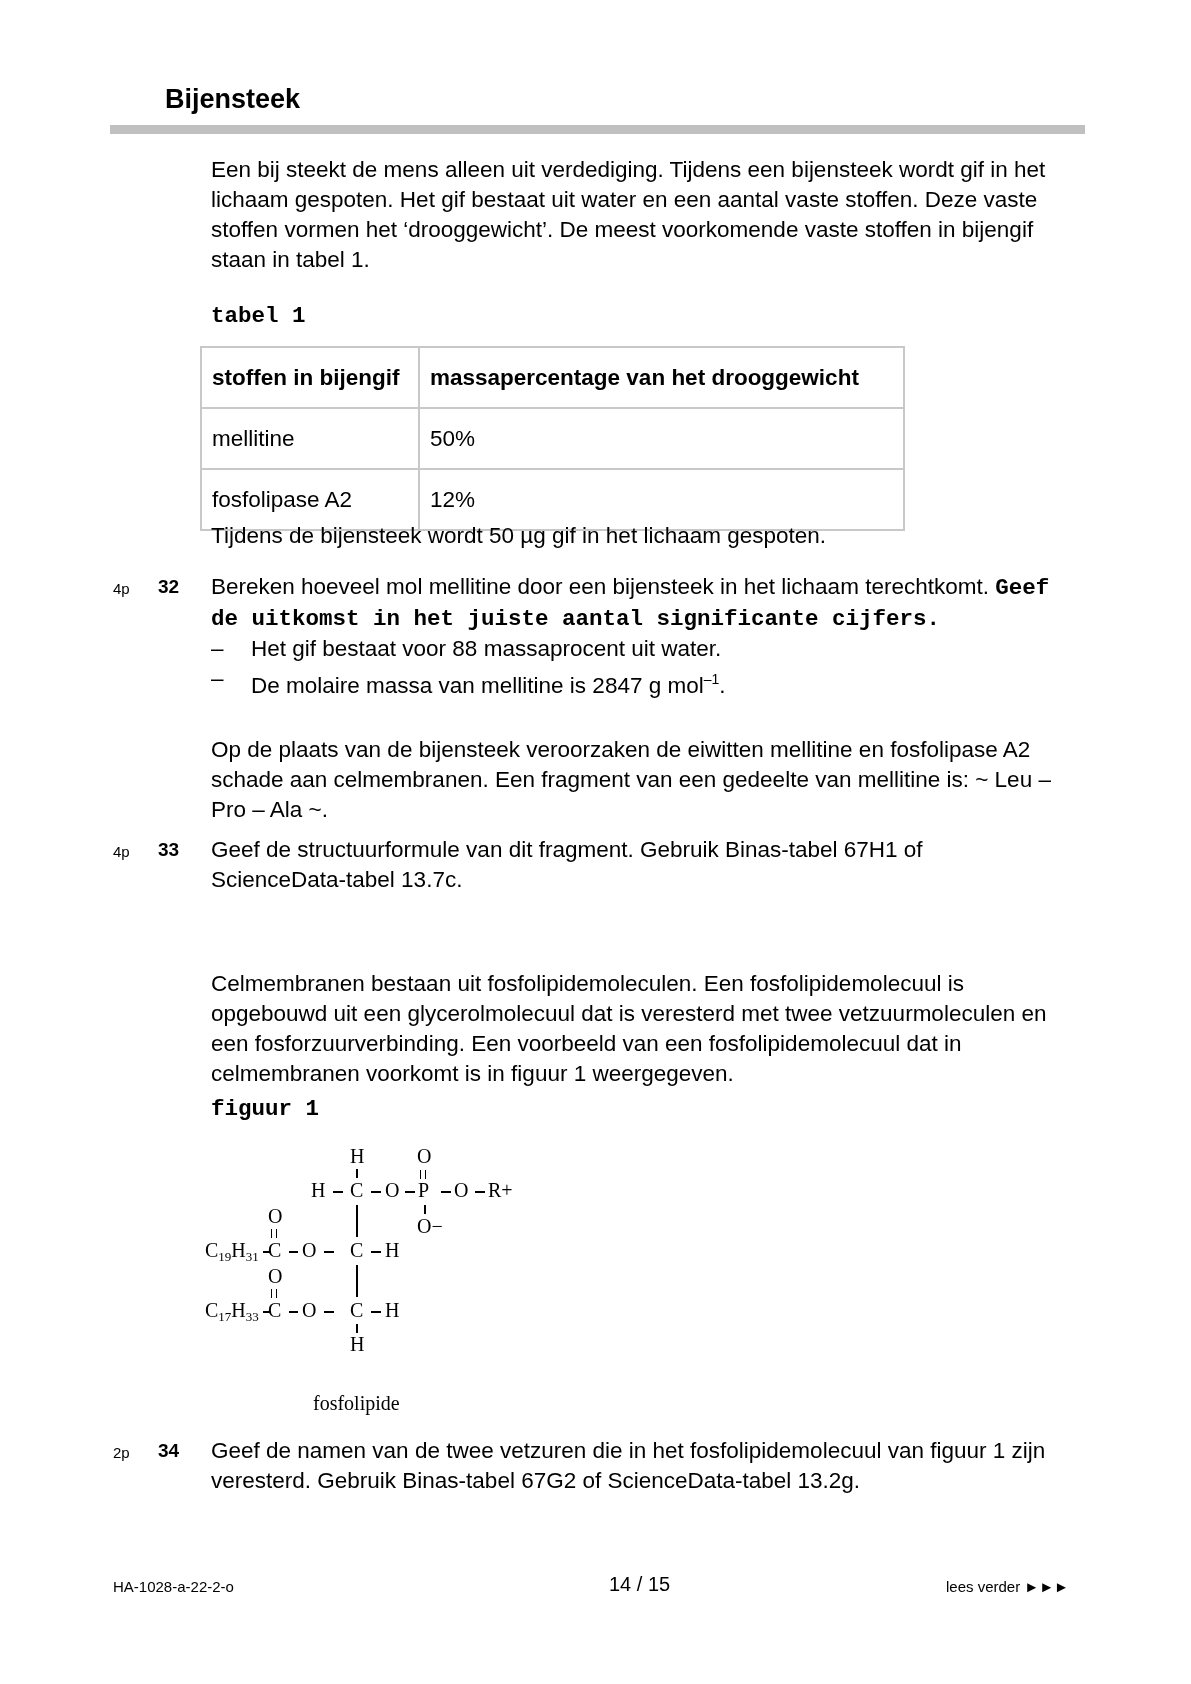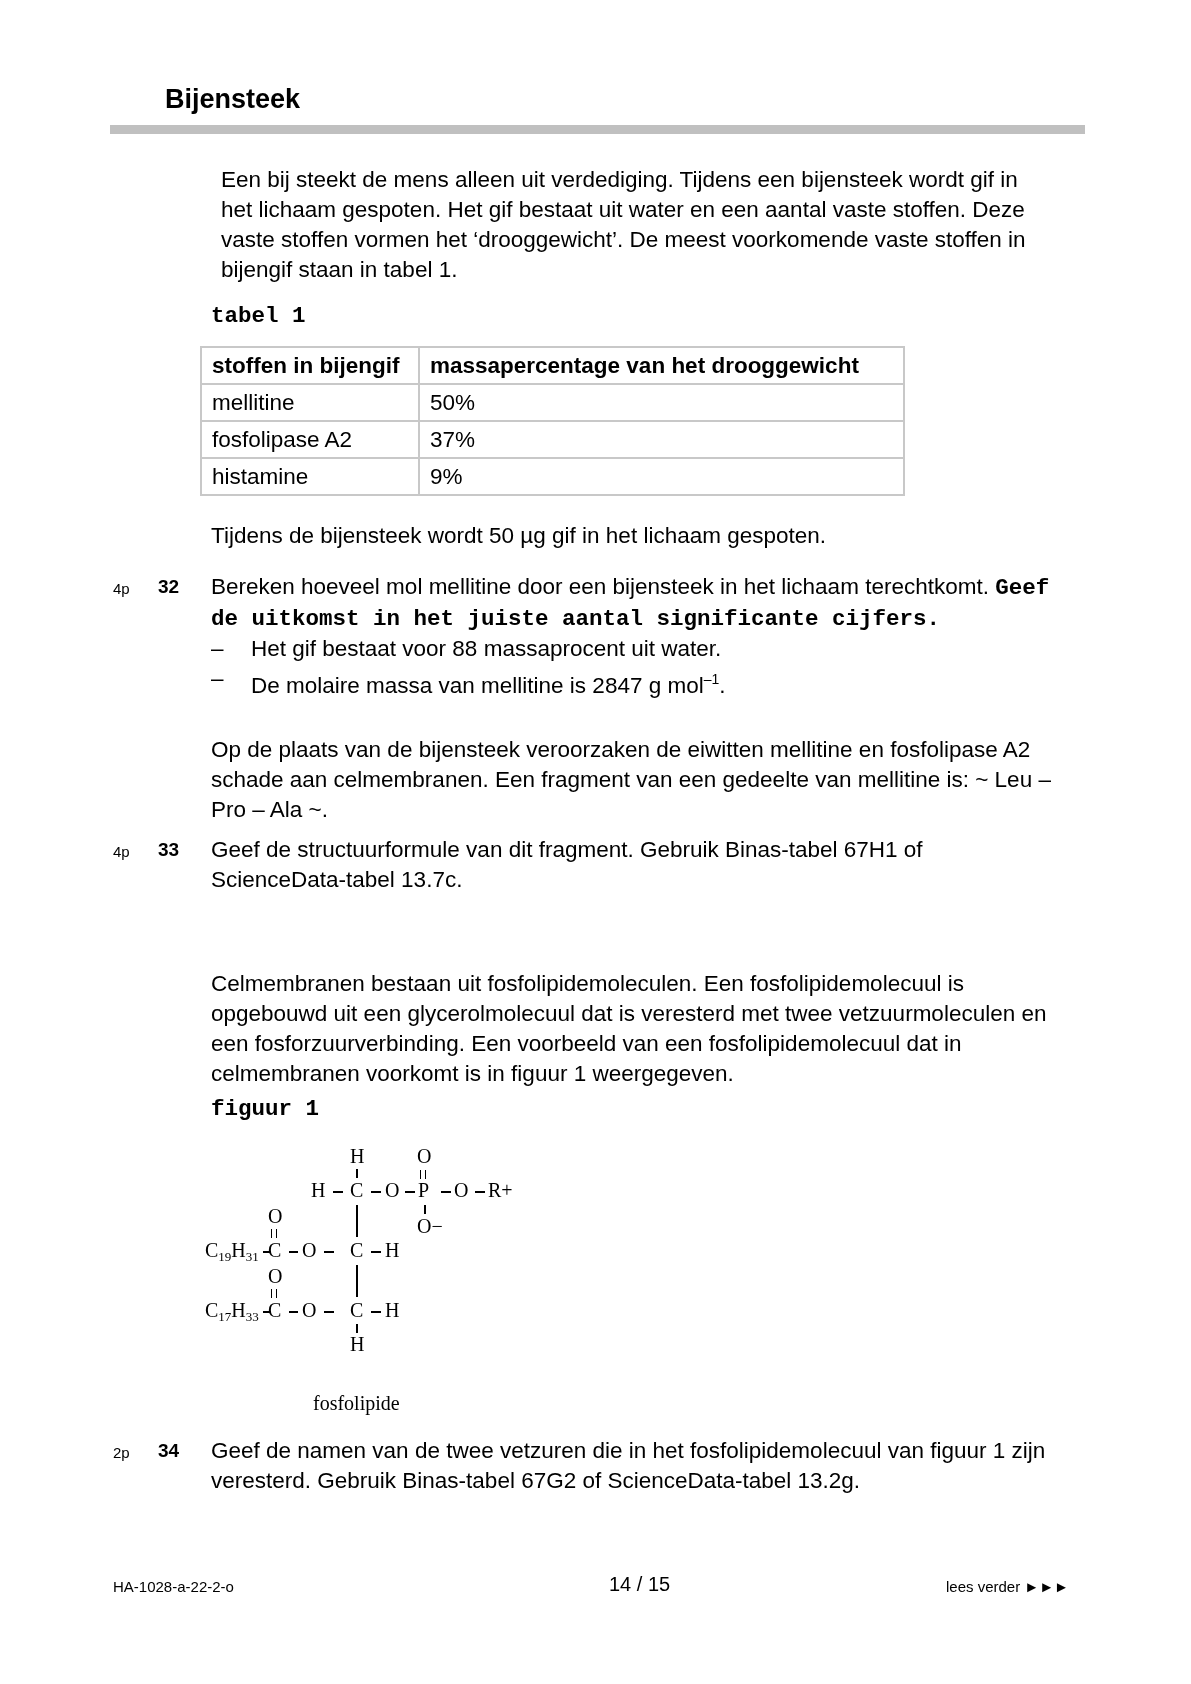--- a/index.html
+++ b/index.html
@@ -1,30 +1,30 @@
 <!DOCTYPE html>
 <html><head>
 <meta charset="utf-8">
 <style>
   html, body { margin:0; padding:0; background:#ffffff; }
   body { width:1191px; height:1684px; position:relative; overflow:hidden;
          font-family:"Liberation Sans", sans-serif; color:#000; }
   .section-title { position:absolute; left:165px; top:84px; font-size:27px; font-weight:bold; }
   .rule { position:absolute; left:110px; width:975px; top:125px; height:9px; background:#c0c0c0; }
   .body { position:absolute; left:211px; width:850px; font-size:22.5px; line-height:30px; }
-  .p { margin:10px; }
+  .p { margin:0; }
   .bold { font-weight:bold;font-family:Liberation Mono, monospace; }
   .qrow { position:absolute; left:0; width:1191px; font-size:22.5px; line-height:30px; }
   .qpts { position:absolute; left:113px; font-size:15px; top:2px; }
   .qnum { position:absolute; left:158px; font-weight:bold; font-size:19px; top:0; }
   .qtext { position:absolute; left:211px; width:850px; }
   .dash-item { position:relative; padding-left:40px; }
   .dash-item .dash { position:absolute; left:0; }
   table.t1 { position:absolute; left:200px; top:346px; border-collapse:collapse; font-size:22.5px; }
-  table.t1 td, table.t1 th { border:2px solid #c8c8c8; padding:0 10px; height:35px; text-align:left; font-weight:normal; }
+  table.t1 td, table.t1 th { border:2px solid #c8c8c8; padding:12px 10px; height:35px; text-align:left; font-weight:normal; }
   table.t1 th { font-weight:bold; }
   .fig { position:absolute; left:205px; top:1145px; width:340px; height:270px;
          font-family:"Liberation Serif", serif; font-size:20px; }
   .fig span { position:absolute; white-space:nowrap; }
   .fig sub { font-size:13px; vertical-align:-4px; }
   .fig .vl { position:absolute; width:1.5px; background:#000; }
   .fig .hl { position:absolute; height:1.5px; background:#000; }
   .fig .dbl { position:absolute; width:6px; height:9px; border-left:1.5px solid #000; border-right:1.5px solid #000; box-sizing:border-box; }
   .footer { position:absolute; top:1578px; font-size:15px; }
   .footer-center { font-size:20px; top:1573px; }
@@ -46,25 +46,21 @@
       <tr>
     <th style="width:196px;">stoffen in bijengif</th>
     <th style="width:463px;">massapercentage van het drooggewicht</th>
   </tr>
   <tr>
     <td>mellitine</td>
     <td>50%</td>
   </tr>
   <tr>
     <td>fosfolipase A2</td>
-    <td>37%</td>
-  </tr>
-  <tr>
-    <td>histamine</td>
-    <td>9%</td>
+    <td>12%</td>
   </tr>
 </tbody>
   </table>
 
 <div class="body" style="top:521px;">Tijdens de bijensteek wordt 50 µg gif in het lichaam gespoten.</div>
 
 <div class="qrow" style="top:572px;">
   <span class="qpts">4p</span>
   <span class="qnum">32</span>
   <div class="qtext">

